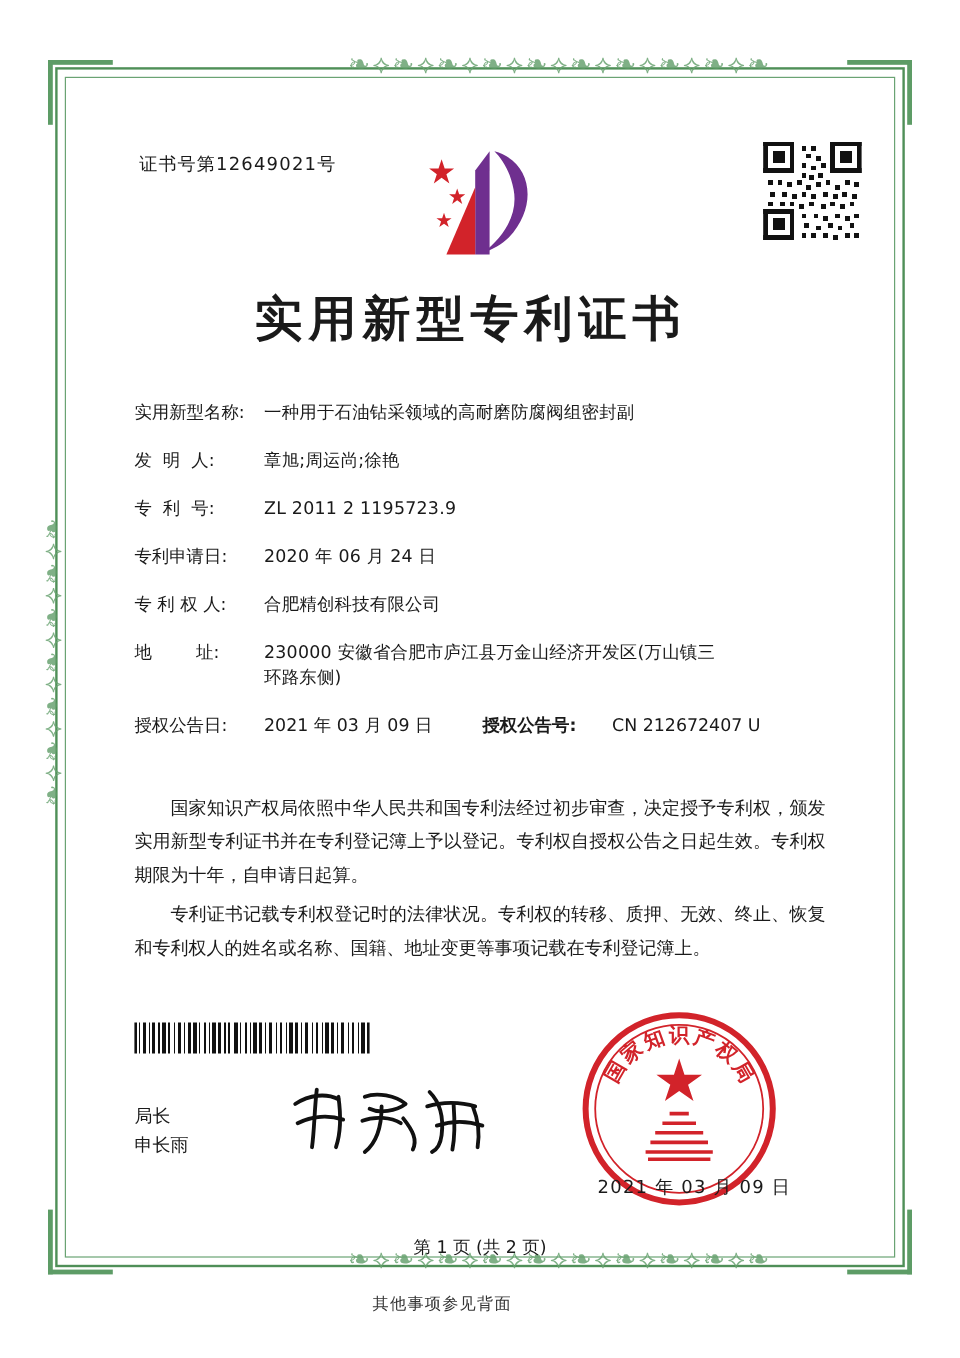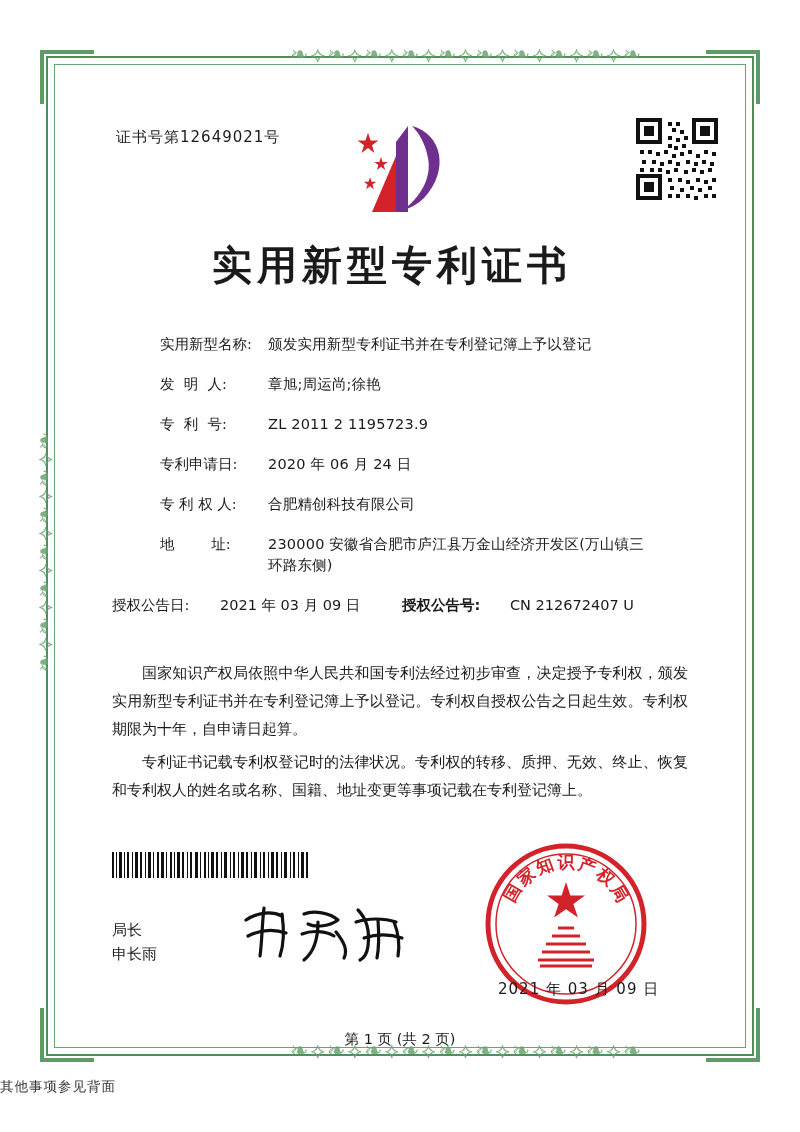--- a/index.html
+++ b/index.html
@@ -107,21 +107,20 @@
   .field-row {
     display: flex;
     align-items: flex-start;
     margin-bottom: 19px;
   }
   .field-label {
     width: 108px;
     flex: 0 0 108px;
     white-space: pre;
     letter-spacing: 0px;
-    margin-left: 48px;
   }
   .field-value {
     flex: 1;
     letter-spacing: 0.2px;
   }
   .field-value .cont {
     display: block;
   }
   .row-inline {
     display: flex;
@@ -193,21 +192,21 @@
     position: absolute;
     left: 0; top: 1030px;
     width: 800px;
     text-align: center;
     font-size: 14.5px;
   }
   .footnote {
     position: absolute;
     left: 0; top: 1078px;
     width: 737px;
-    text-align: left;
+    text-align: center;
     font-size: 13.5px;
     color: #333;
     letter-spacing: 1px;
   }
 </style>
 </head>
 <body>
 
 <div class="page">
 
@@ -311,21 +310,21 @@
       </g>
     </svg>
   </div>
 
   <div class="title">实用新型专利证书</div>
 
   <div class="fields">
 
     <div class="field-row">
       <div class="field-label">实用新型名称:</div>
-      <div class="field-value">颁发实用新型专利证书并在专利登记簿上予以登记</div>
+      <div class="field-value">一种用于石油钻采领域的高耐磨防腐阀组密封副</div>
     </div>
 
     <div class="field-row">
       <div class="field-label">发  明  人:</div>
       <div class="field-value">章旭;周运尚;徐艳</div>
     </div>
 
     <div class="field-row">
       <div class="field-label">专  利  号:</div>
       <div class="field-value">ZL 2011 2 1195723.9</div>

